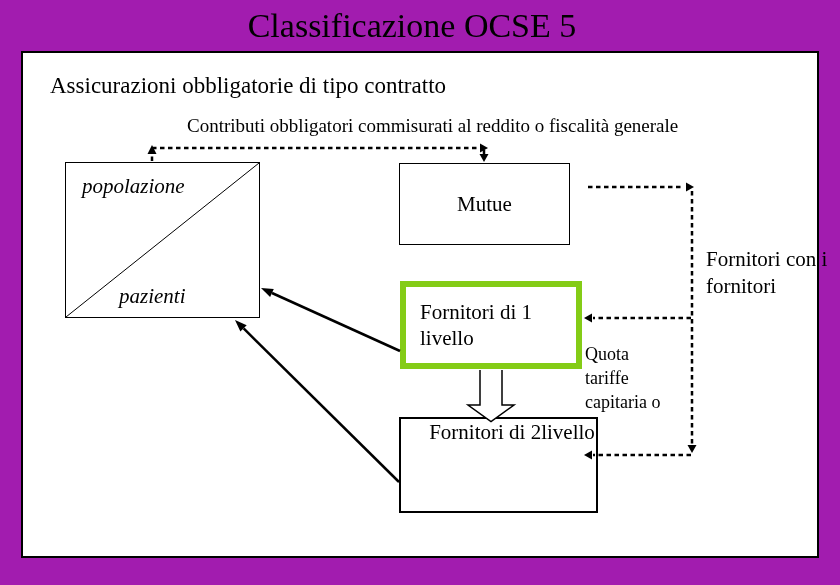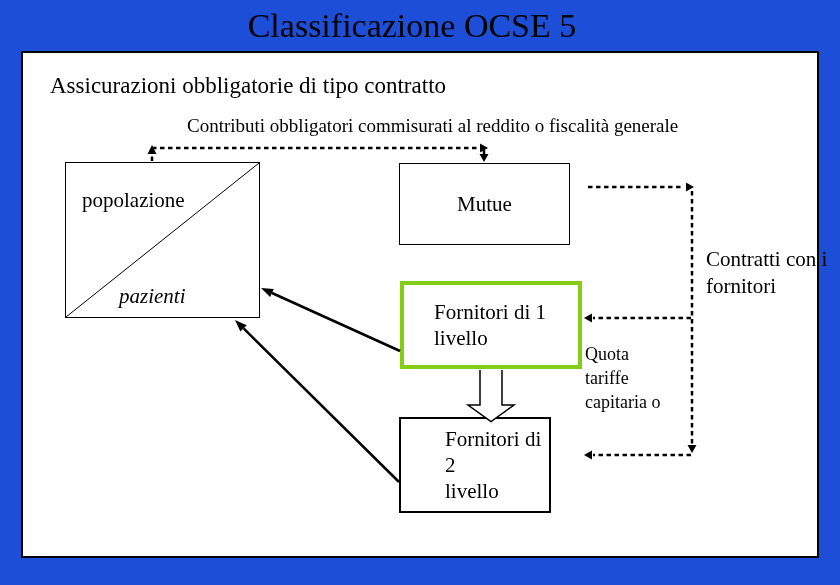--- a/index.html
+++ b/index.html
@@ -1,17 +1,17 @@
 <!DOCTYPE html>
 <html><head>
 <meta charset="utf-8">
 <style>
   html,body{margin:0;padding:0;background:#fff;}
   .page{
-    position:relative;width:840px;height:585px;background:#1d4ed8;overflow:hidden;
+    position:relative;width:840px;height:585px;background:#a21caf;overflow:hidden;
     font-family:"Liberation Serif","DejaVu Serif",serif;color:#000;
   }
   .abs{position:absolute;}
   .title{
     left:0;top:6px;width:824px;text-align:center;
     font-size:34px;line-height:40px;white-space:nowrap;z-index:10;
   }
   .frame{
     left:21px;top:51px;width:798px;height:507px;
     border:2px solid #000;box-sizing:border-box;z-index:1;background:#fff;
@@ -20,28 +20,28 @@
     left:50px;top:72px;font-size:23px;line-height:28px;
     white-space:nowrap;z-index:10;
   }
   .subheading{
     left:187px;top:114px;font-size:19px;line-height:24px;white-space:nowrap;z-index:10;
   }
   .node{
     background:#fff;box-sizing:border-box;z-index:4;font-size:21px;line-height:26px;
   }
   .population{left:65px;top:162px;width:195px;height:156px;border:1.5px solid #000;}
-  .population .toplab{position:absolute;left:16px;top:24px;white-space:nowrap;}
+  .population .toplab{position:absolute;left:16px;top:10px;white-space:nowrap;font-style:italic;}
   .population .botlab{position:absolute;left:53px;top:120px;white-space:nowrap;font-style:italic;}
   .mutue{left:399px;top:163px;width:171px;height:82px;border:1.5px solid #000;
          display:flex;align-items:center;justify-content:center;}
-  .forn1{left:400px;top:281px;width:182px;height:88px;border:4px solid #84cc16;
-         display:flex;flex-direction:column;justify-content:center;padding-left:30px;}
-  .forn2{left:399px;top:417px;width:152px;height:96px;border:2px solid #000;
-         display:flex;flex-direction:column;justify-content:center;padding-left:44px;}
+  .forn1{left:400px;top:281px;width:182px;height:88px;border:6px solid #84cc16;
+         display:flex;flex-direction:column;justify-content:center;padding-left:14px;}
+  .forn2{left:399px;top:417px;width:199px;height:96px;border:2px solid #000;
+         display:flex;flex-direction:row;justify-content:center;padding-left:27px;}
   .quota{left:585px;top:342px;font-size:18px;line-height:24px;z-index:10;white-space:nowrap;}
   .contratti{left:706px;top:246px;font-size:21px;line-height:27px;z-index:10;white-space:nowrap;background:transparent;}
   svg.overlay{position:absolute;left:0;top:0;z-index:6;pointer-events:none;}
 </style>
 </head>
 <body>
 
 <div class="page">
 
   <div class="abs title">Classificazione OCSE 5</div>
@@ -70,21 +70,21 @@
     <span>livello</span>
   </div>
 
   <div class="abs quota">
     <div>Quota</div>
     <div>tariffe</div>
     <div>capitaria o</div>
   </div>
 
   <div class="abs contratti">
-    <div>Contratti con i</div>
+    <div>Fornitori con i</div>
     <div>fornitori</div>
   </div>
 
   <svg class="overlay" width="840" height="585" viewBox="0 0 840 585">
 
     <line x1="66" y1="317" x2="259" y2="163" stroke="#000" stroke-width="1"></line>
 
     <path d="M152,161 V150" stroke="#000" stroke-width="2.5" stroke-dasharray="4.5 3.5" fill="none"></path>
     <path d="M152,148 H477" stroke="#000" stroke-width="2.5" stroke-dasharray="4.5 3.5" fill="none"></path>
     <path d="M484,150 V156" stroke="#000" stroke-width="2.5" stroke-dasharray="4.5 3.5" fill="none"></path>

